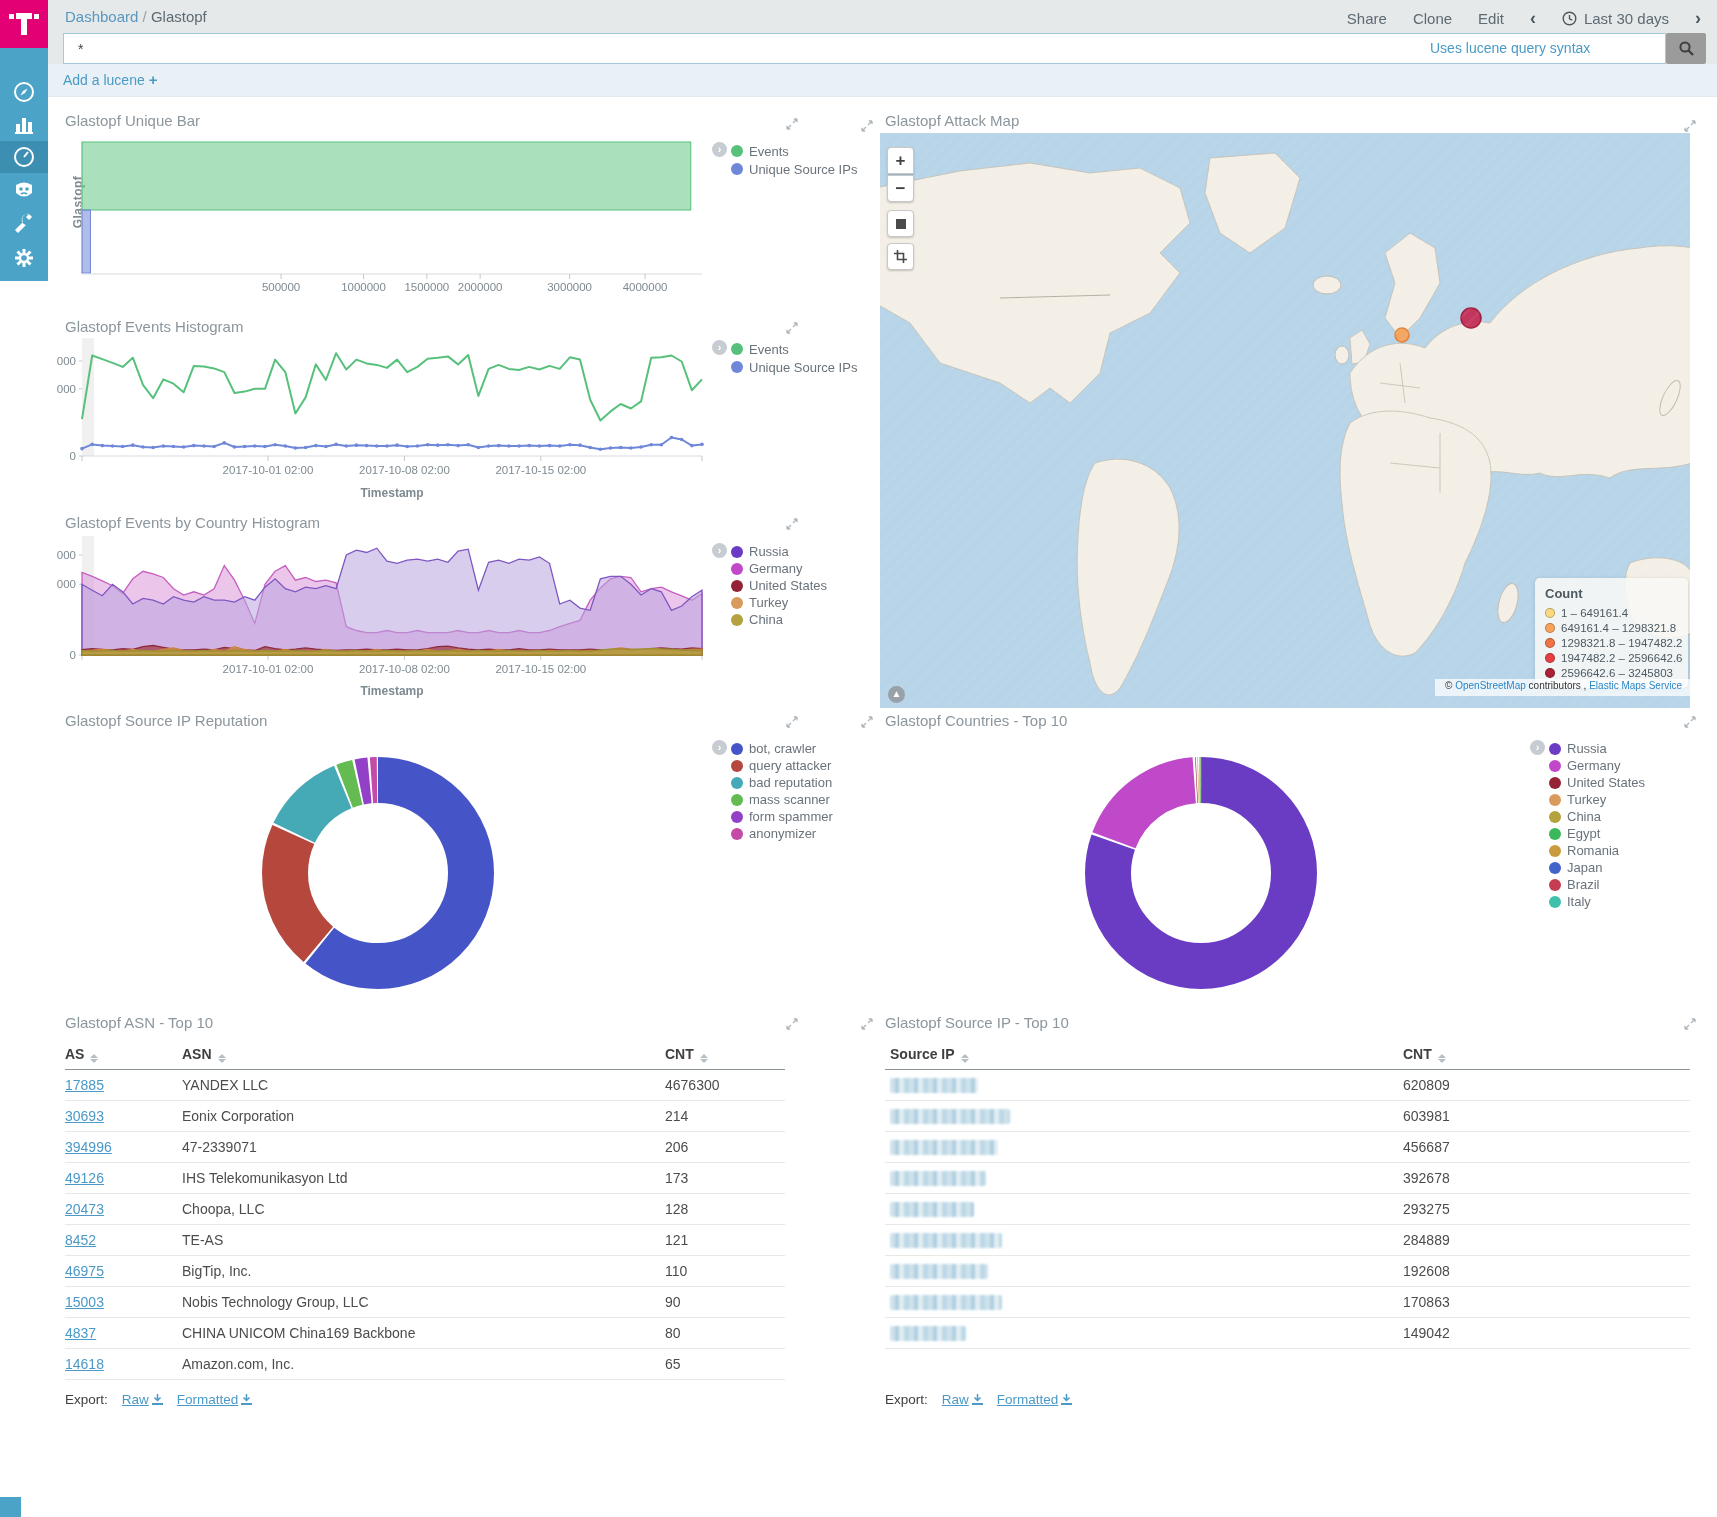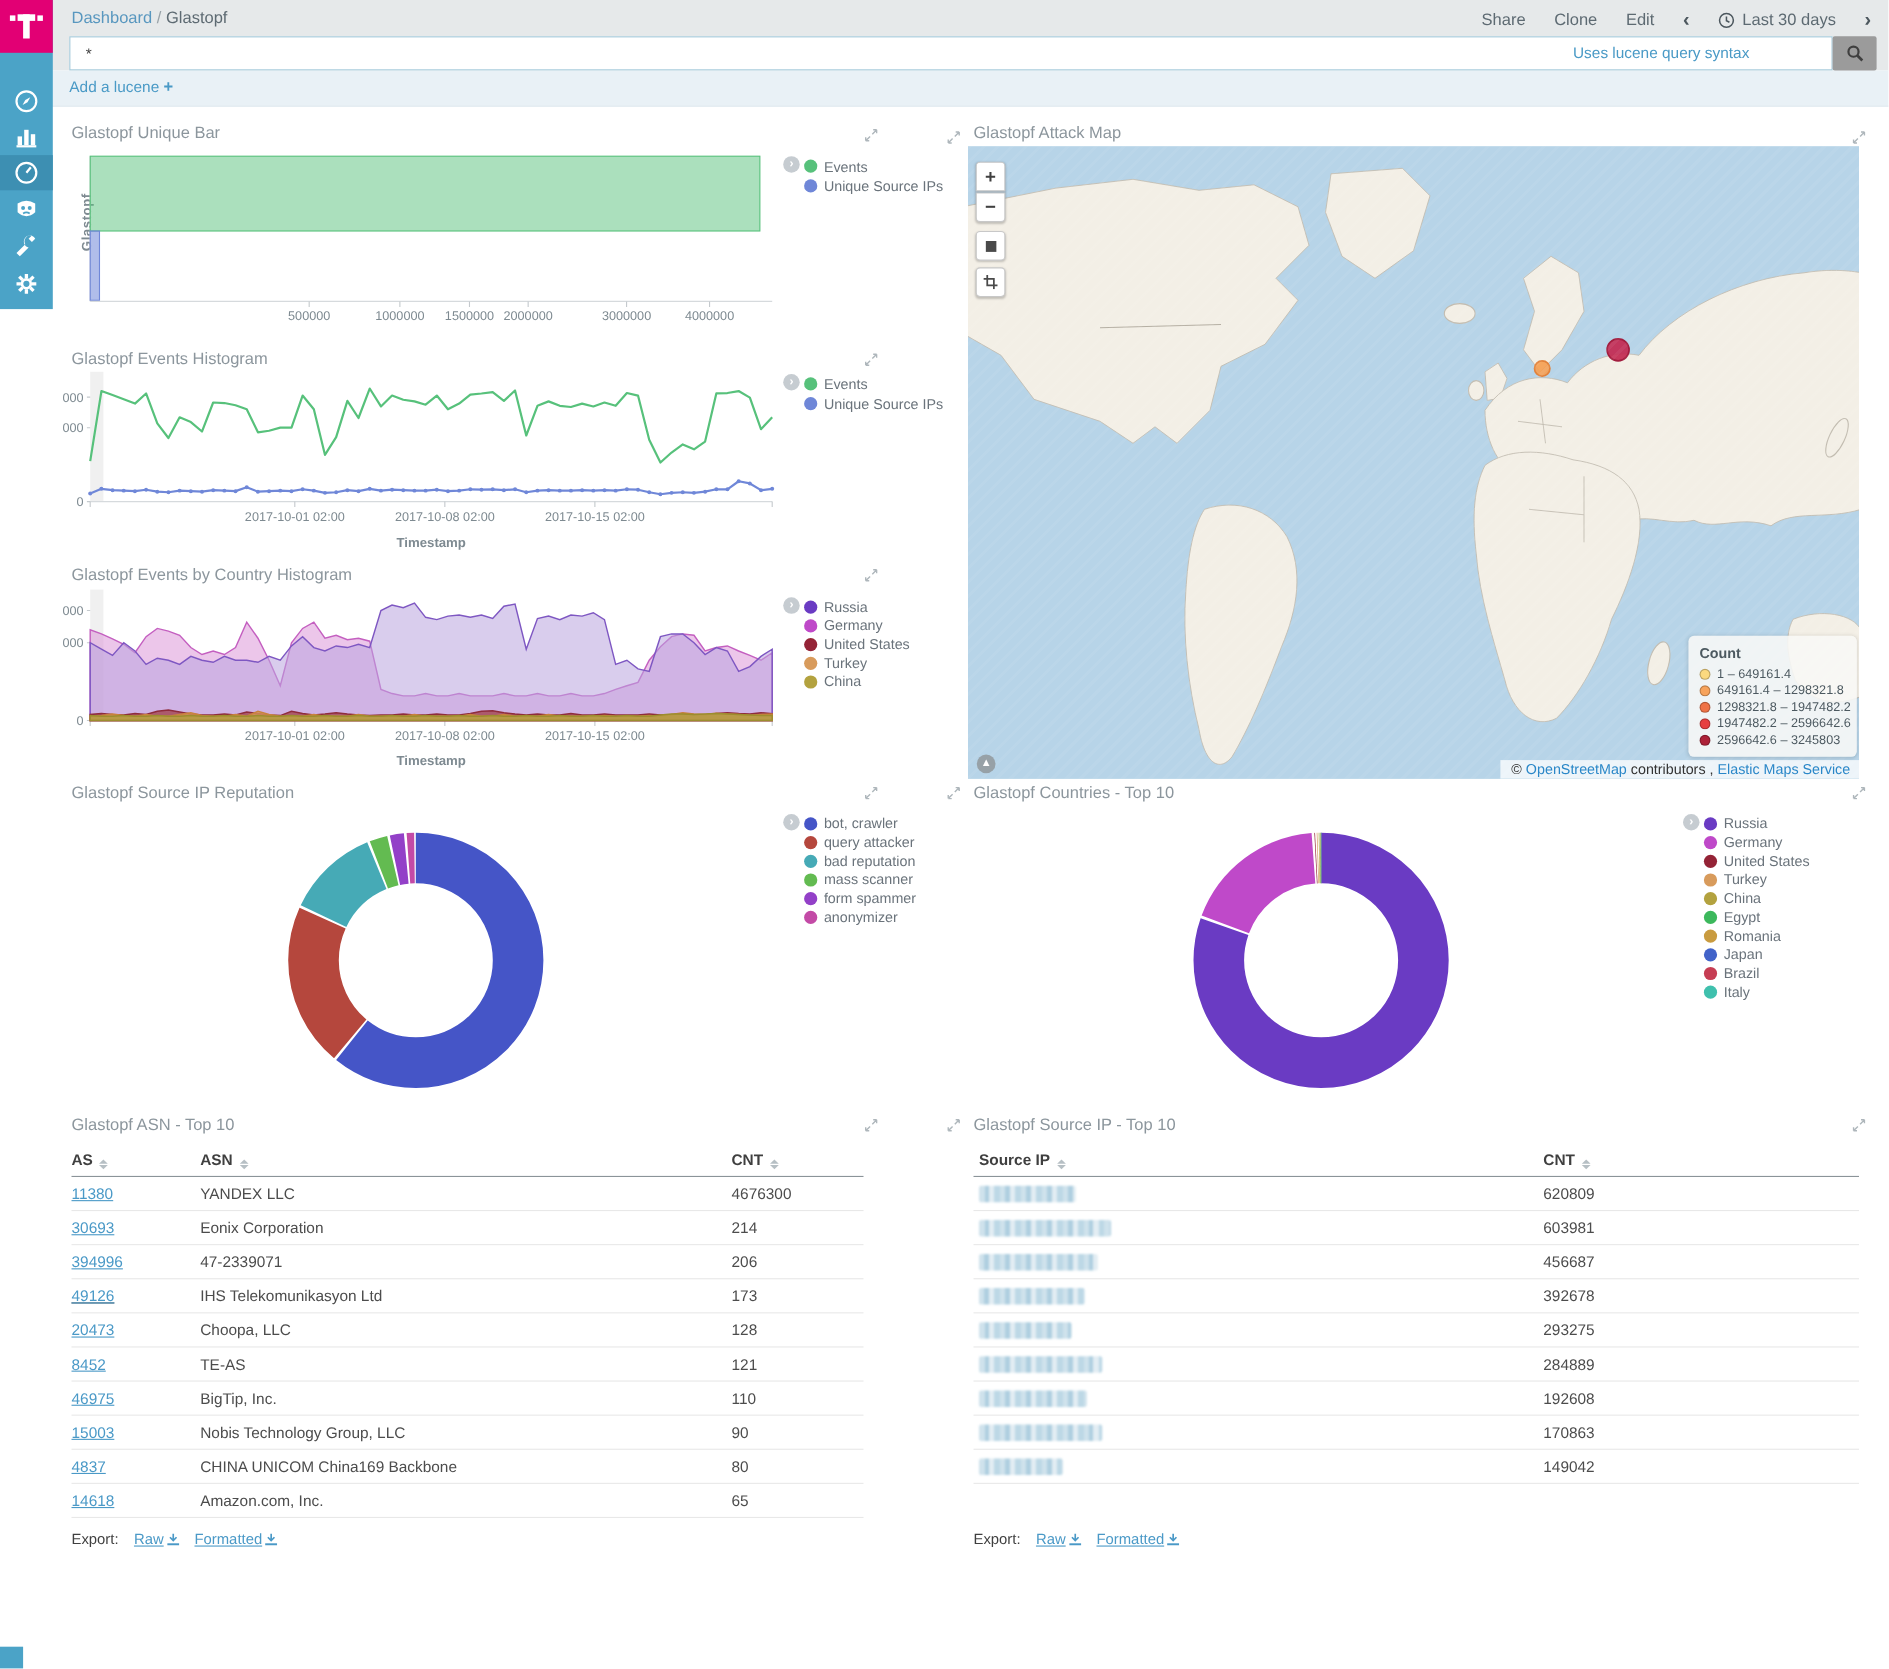--- a/index.html
+++ b/index.html
@@ -47,21 +47,21 @@
 
   
   .map { position:absolute; left:880px; top:133px; width:810px; height:575px; background:#b7d4e8; overflow:hidden; }
   .map-waves { position:absolute; inset:0; background:repeating-linear-gradient(135deg, rgba(255,255,255,.05) 0 3px, transparent 3px 9px); pointer-events:none; }
   .map-btn { position:absolute; width:27px; height:27px; background:#fff; border:1px solid #c8c8c8; border-radius:4px; box-shadow:0 1px 2px rgba(0,0,0,.2); display:flex; align-items:center; justify-content:center; font-size:17px; font-weight:bold; color:#404040; cursor:pointer; }
   .map-legend { position:absolute; left:655px; top:445px; width:153px; background:rgba(248,248,246,.88); border-radius:5px; padding:8px 10px; box-shadow:0 1px 4px rgba(0,0,0,.15); }
   .map-legend .mtitle { font-size:13px; font-weight:bold; color:#4c5960; margin-bottom:4px; }
   .mleg-item { display:flex; align-items:center; gap:6px; height:15px; }
   .mleg-dot { width:10px; height:10px; border-radius:50%; border:1px solid rgba(0,0,0,.25); flex:none; }
   .mleg-txt { font-size:11.5px; color:#4c5960; white-space:nowrap; }
-  .attribution { position:absolute; right:0; bottom:0; height:17px; background:rgba(255,255,255,.75); font-size:13px; color:#333; padding:1px 8px 0 10px; white-space:nowrap;margin-top:44px; }
+  .attribution { position:absolute; right:0; bottom:12px; height:17px; background:rgba(255,255,255,.75); font-size:10px; color:#333; padding:1px 8px 0 10px; white-space:nowrap;margin-top:44px; }
   .attribution a { color:#2a87c8; text-decoration:none; cursor:pointer; }
   .attr-toggle { position:absolute; left:8px; bottom:5px; width:17px; height:17px; border-radius:50%; background:#97a1a7; color:#fff; font-size:10px; text-align:center; line-height:16px; cursor:pointer; }
 
   
   .tbl { position:absolute; font-size:14px; color:#4c4c4c; }
   .tbl-head { display:flex; font-weight:bold; color:#3f3f3f; height:30px; align-items:center; border-bottom:1px solid #8b9499; }
   .tbl-row { display:flex; height:31px; align-items:center; border-bottom:1px solid #e8e8e8; }
   .tbl a { color:#4a99c7; text-decoration:underline; cursor:pointer; }
   .sort { display:inline-flex; flex-direction:column; margin-left:6px; gap:1px; vertical-align:1px; }
   .sort i { width:0; height:0; border-left:4px solid transparent; border-right:4px solid transparent; }
@@ -535,21 +535,21 @@
         <div style="width: 483px;">ASN<span class="sort">
             <i class="up"></i>
             <i class="dn"></i>
           </span></div>
         <div style="width: 120px;">CNT<span class="sort">
             <i class="up"></i>
             <i class="dn"></i>
           </span></div>
       </div>
       <div class="tbl-row">
-        <div style="width: 117px;"><a>11380</a></div>
+        <div style="width: 117px;"><a>17885</a></div>
         <div style="width: 483px;">YANDEX LLC</div>
         <div style="width: 120px;">4676300</div>
       </div>
       <div class="tbl-row">
         <div style="width: 117px;"><a>30693</a></div>
         <div style="width: 483px;">Eonix Corporation</div>
         <div style="width: 120px;">214</div>
       </div>
       <div class="tbl-row">
         <div style="width: 117px;"><a>394996</a></div>

